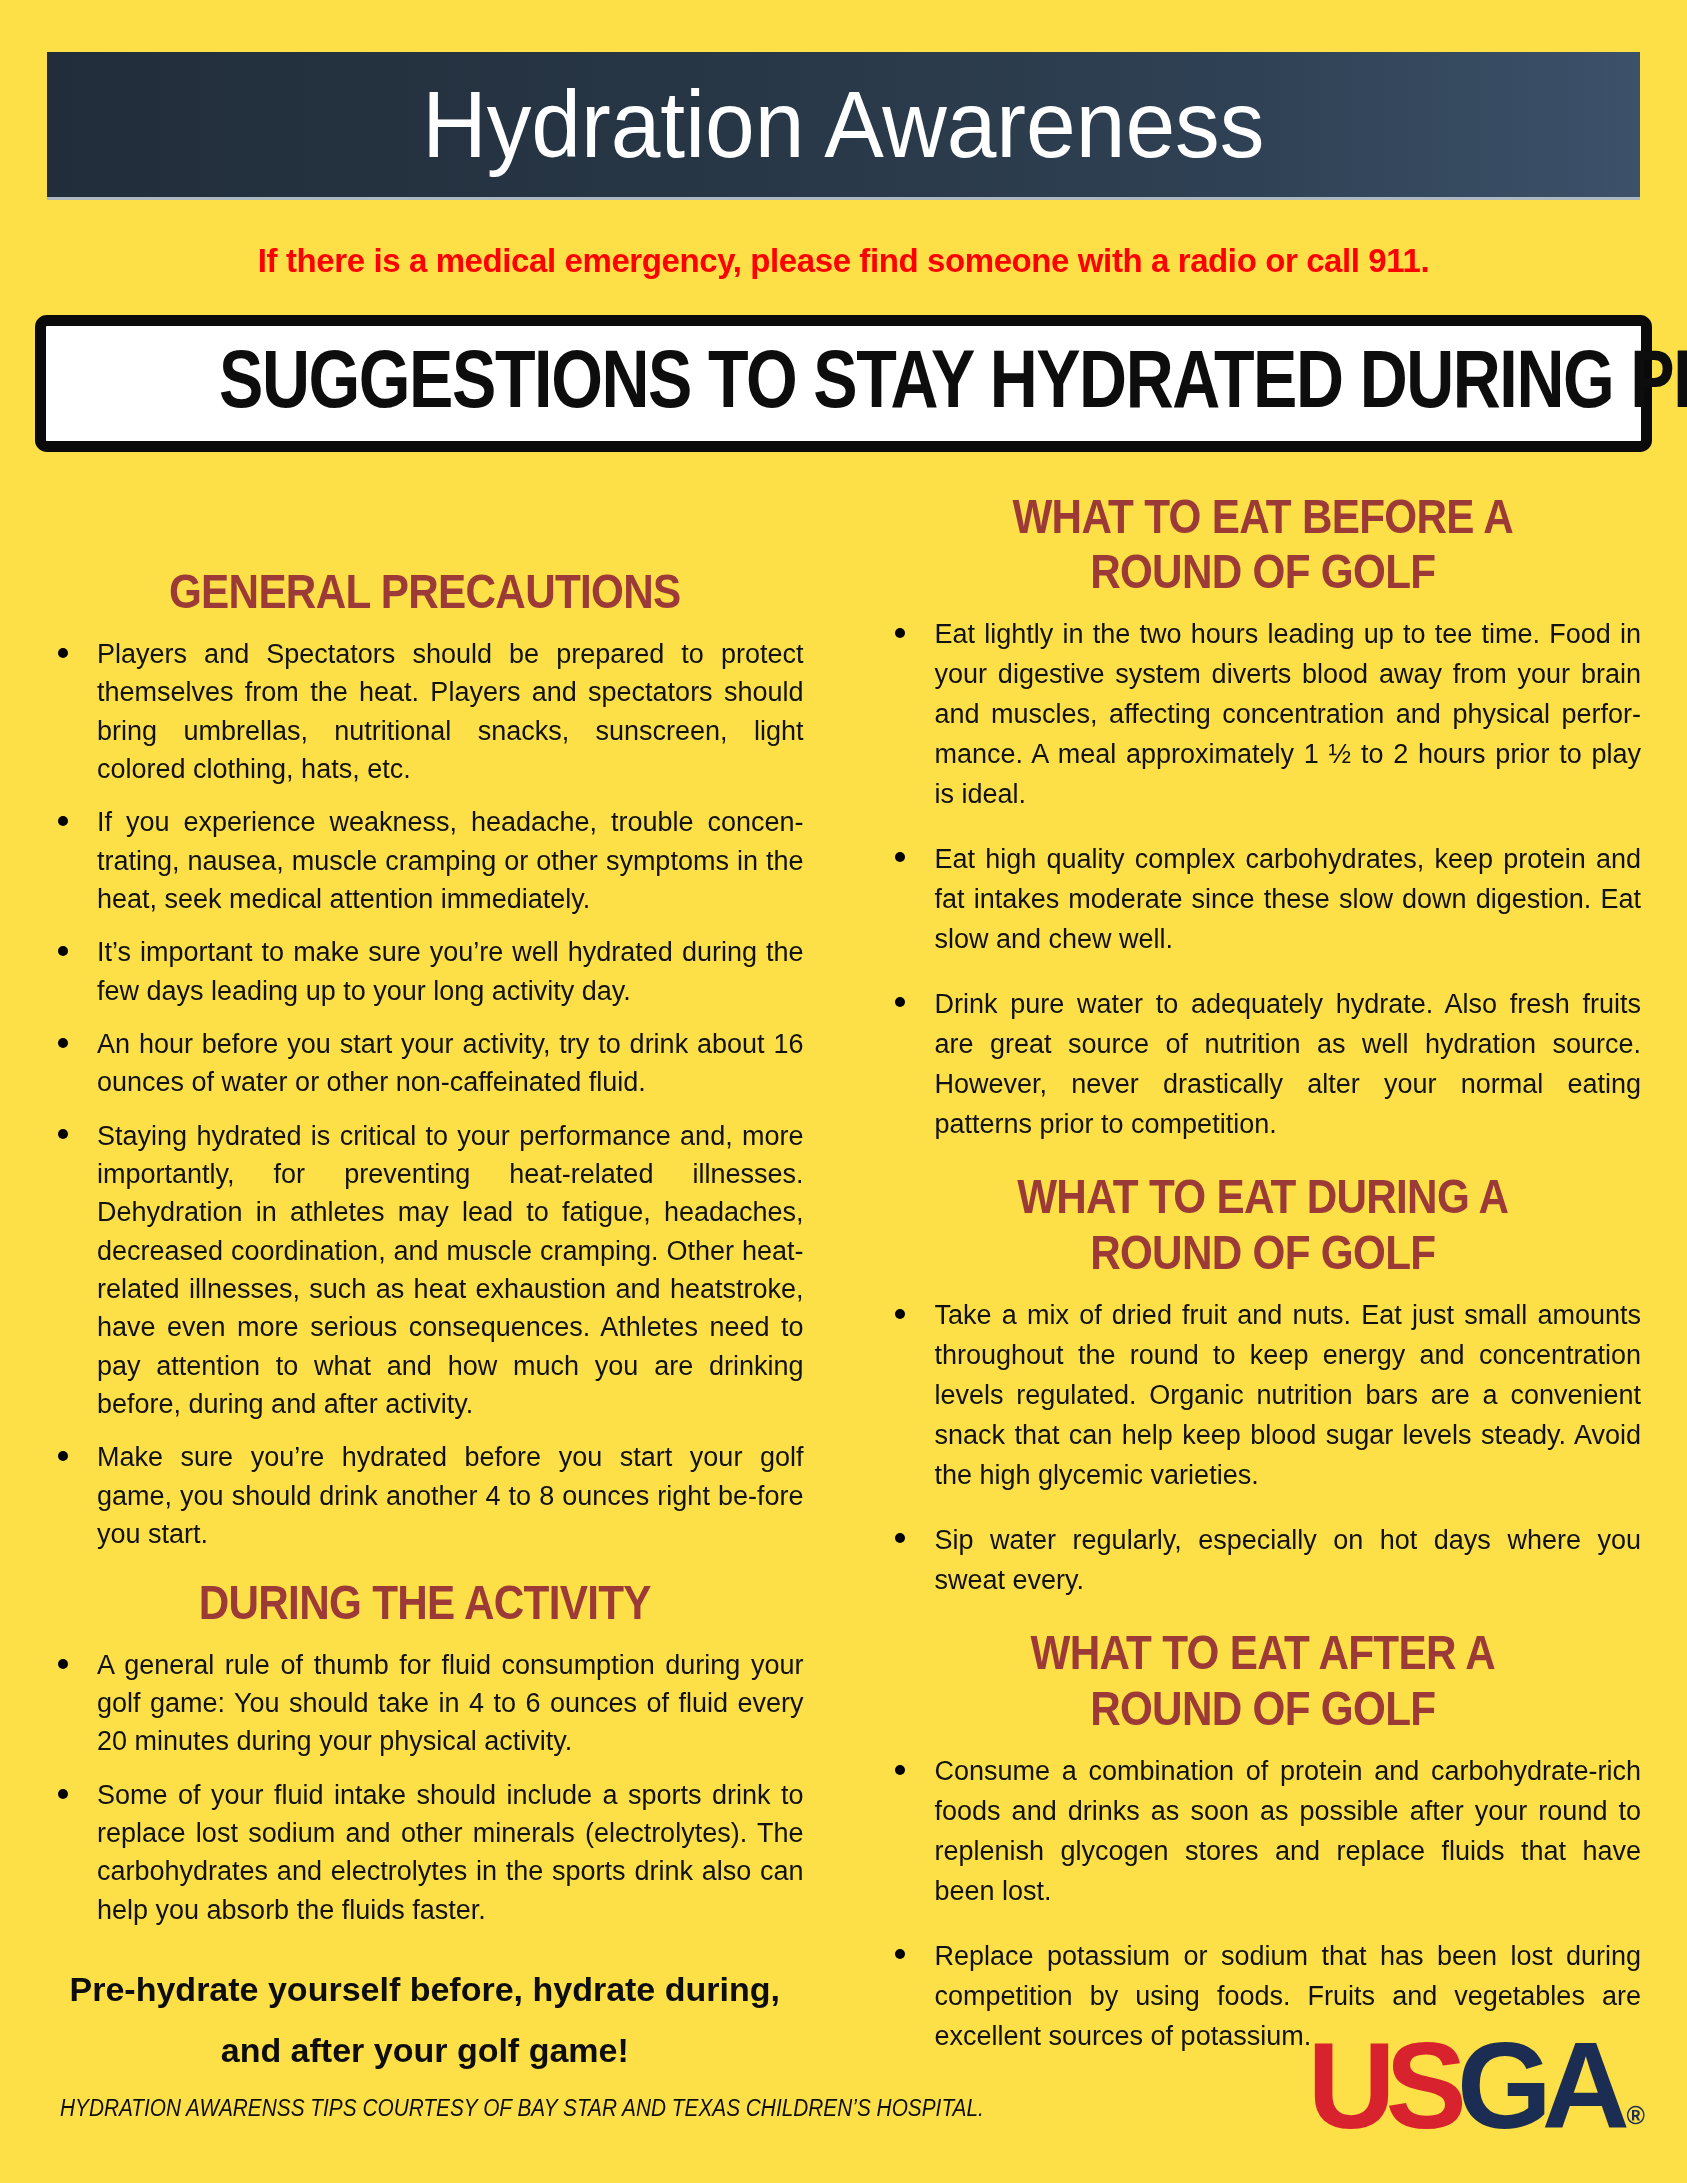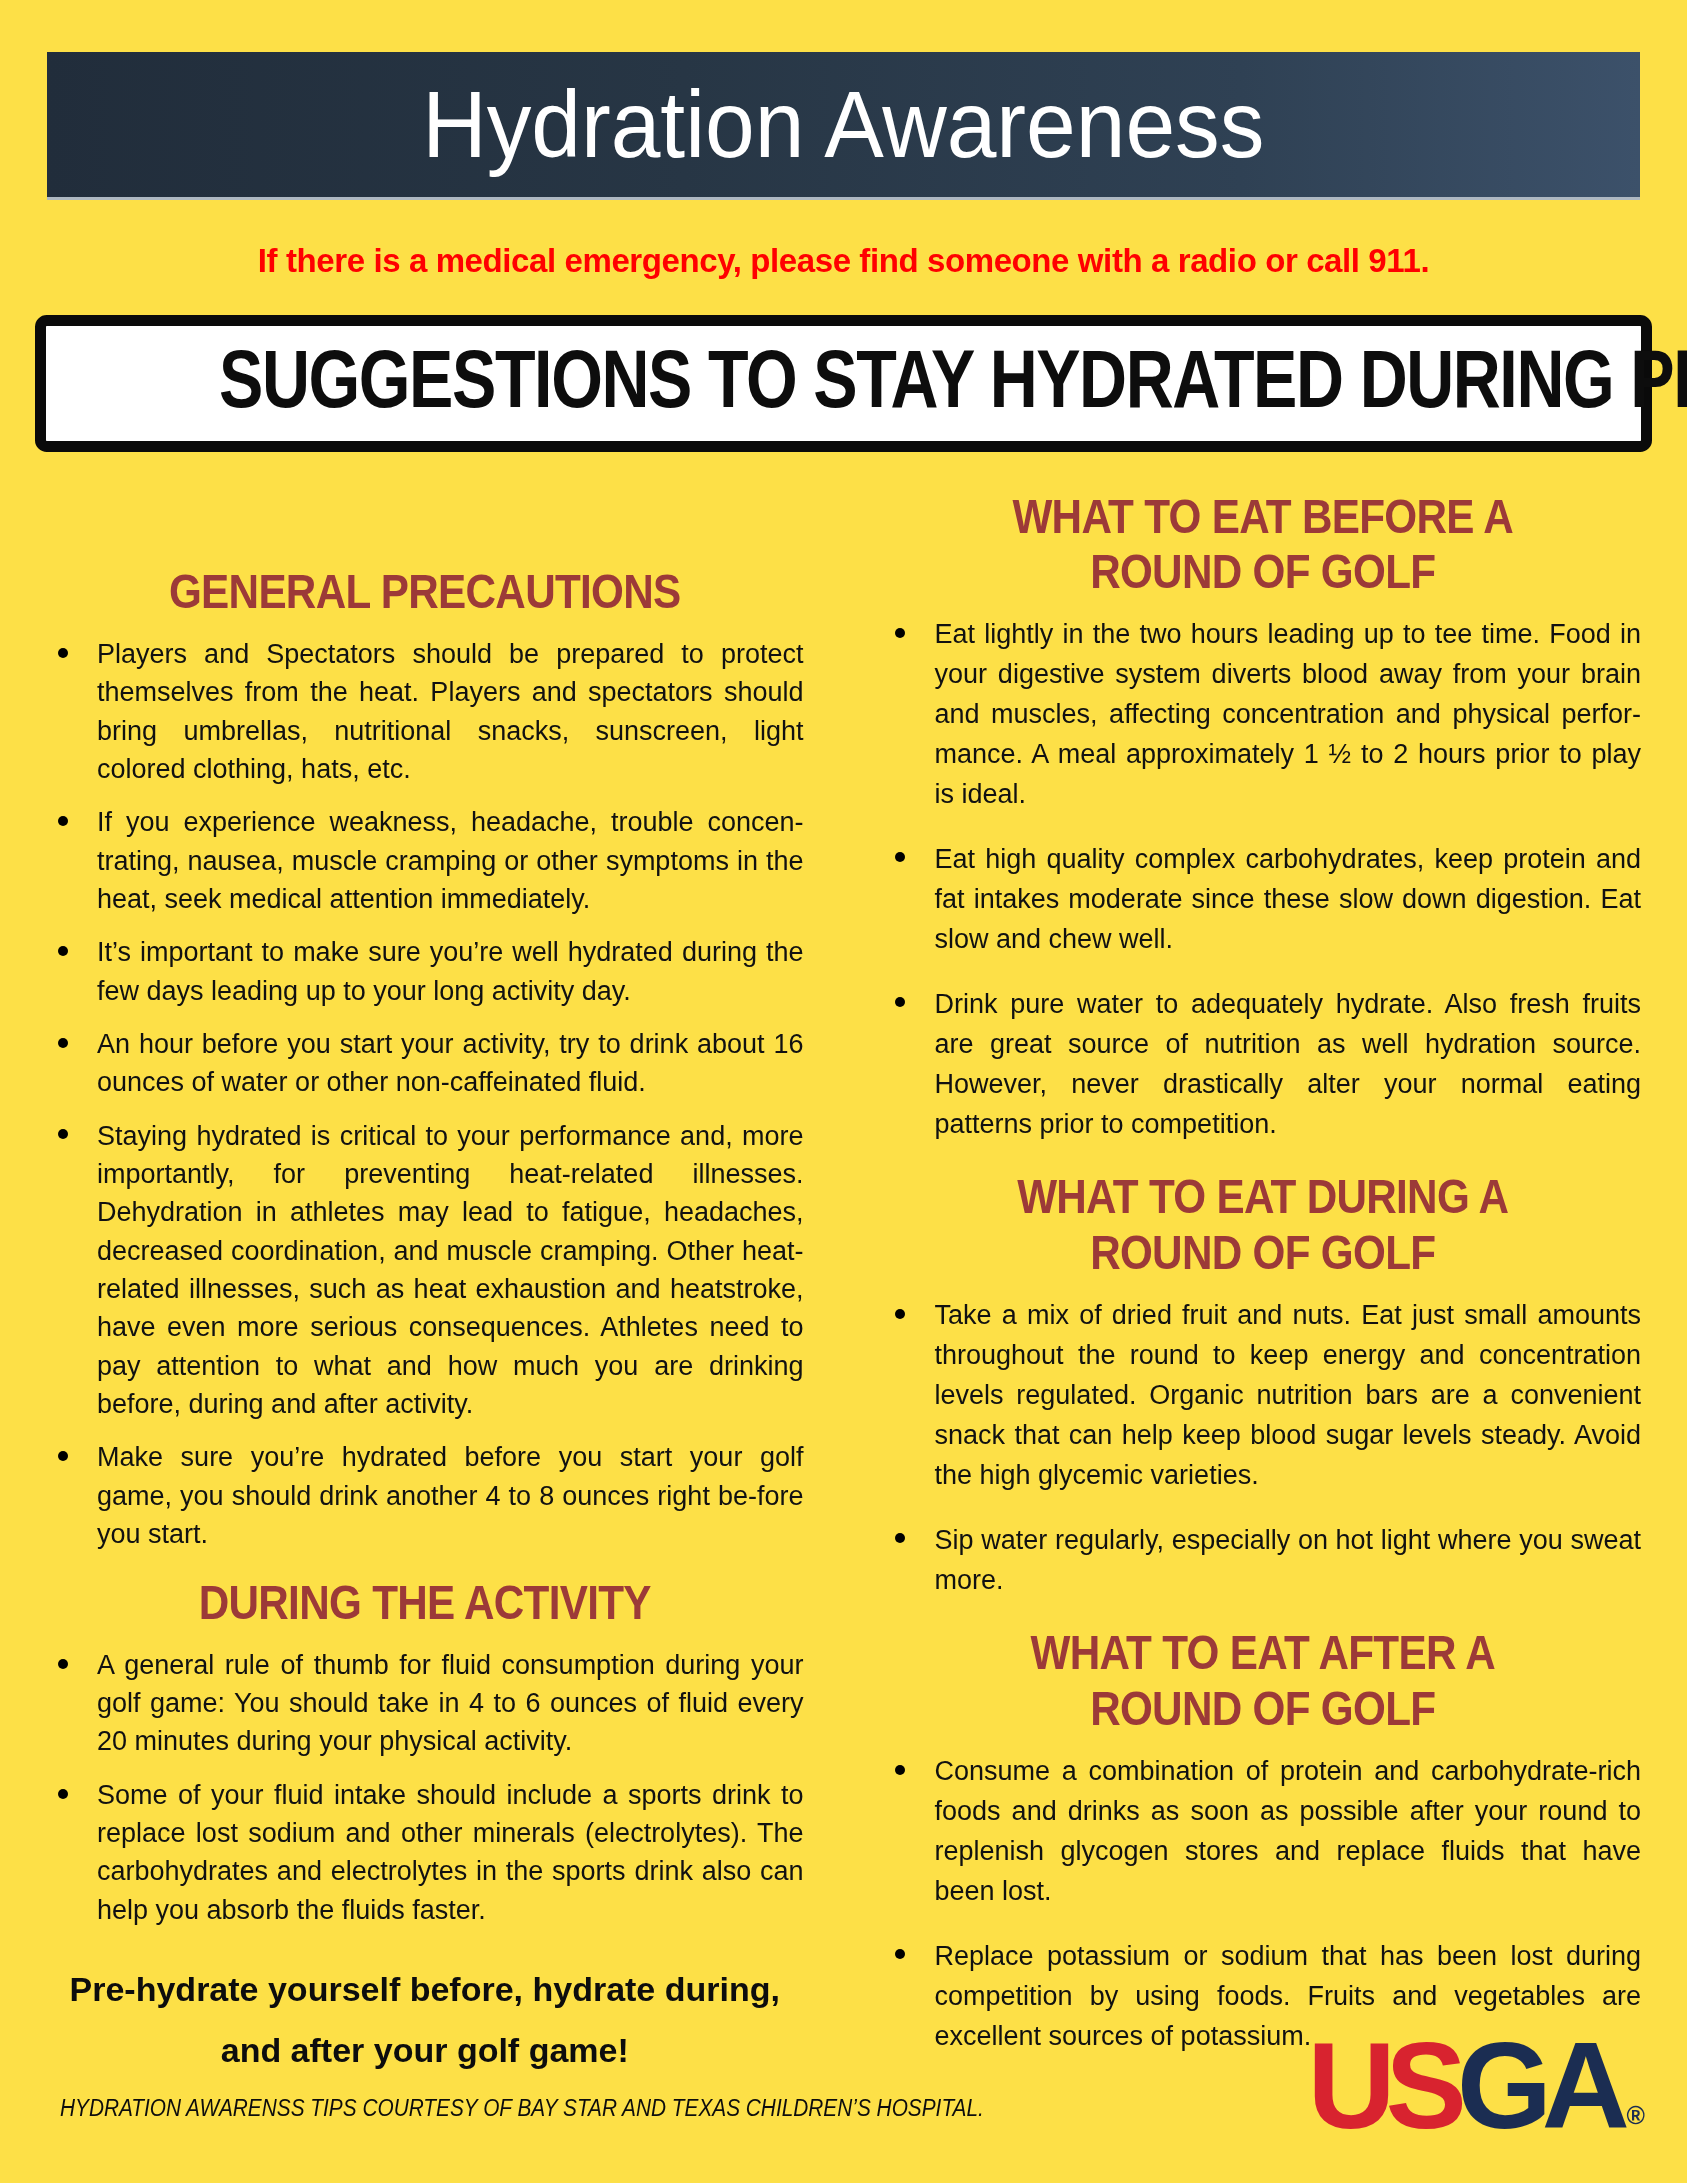--- a/index.html
+++ b/index.html
@@ -212,21 +212,21 @@
         <li>Eat high quality complex carbohydrates, keep protein and fat intakes moderate since these slow down digestion. Eat slow and chew well.</li>
         <li>Drink pure water to adequately hydrate. Also fresh fruits are great source of nutrition as well hydration source. However, never drastically alter your normal eating patterns prior to competition.</li>
       </ul>
 
       <h2 class="section-heading">
         <span class="line">WHAT TO EAT DURING A</span>
         <span class="line">ROUND OF GOLF</span>
       </h2>
       <ul class="bullets">
         <li>Take a mix of dried fruit and nuts. Eat just small amounts throughout the round to keep energy and concentration levels regulated. Organic nutrition bars are a convenient snack that can help keep blood sugar levels steady. Avoid the high glycemic varieties.</li>
-        <li>Sip water regularly, especially on hot light where you sweat more.</li>
+        <li>Sip water regularly, especially on hot days where you sweat every.</li>
       </ul>
 
       <h2 class="section-heading">
         <span class="line">WHAT TO EAT AFTER A</span>
         <span class="line">ROUND OF GOLF</span>
       </h2>
       <ul class="bullets">
         <li>Consume a combination of protein and carbohydrate-rich foods and drinks as soon as possible after your round to replenish glycogen stores and replace fluids that have been lost.</li>
         <li>Replace potassium or sodium that has been lost during competition by using foods. Fruits and vegetables are excellent sources of potassium.</li>
       </ul>

